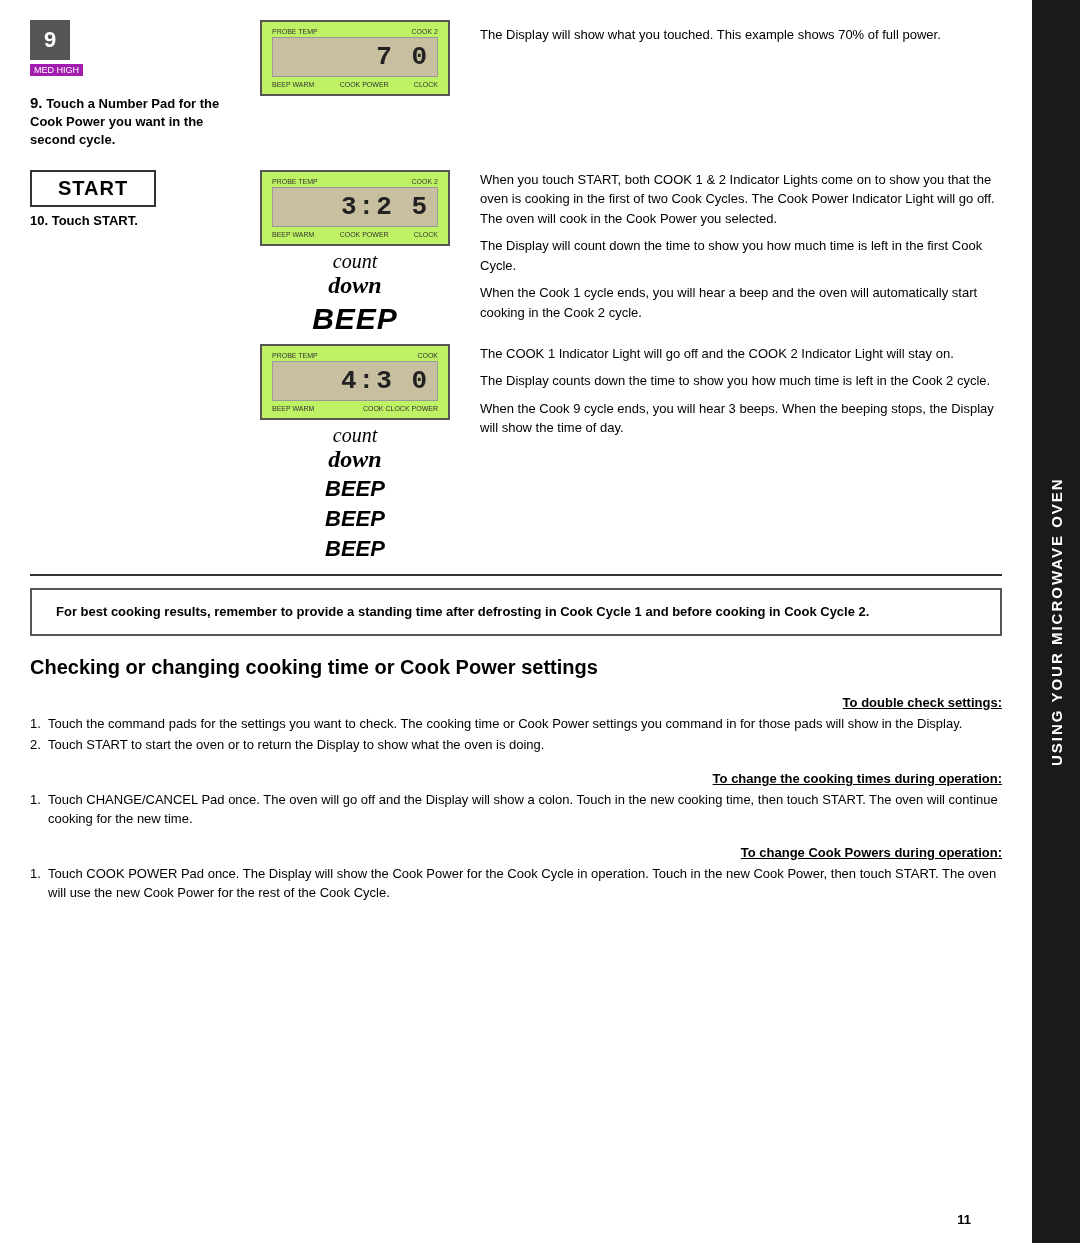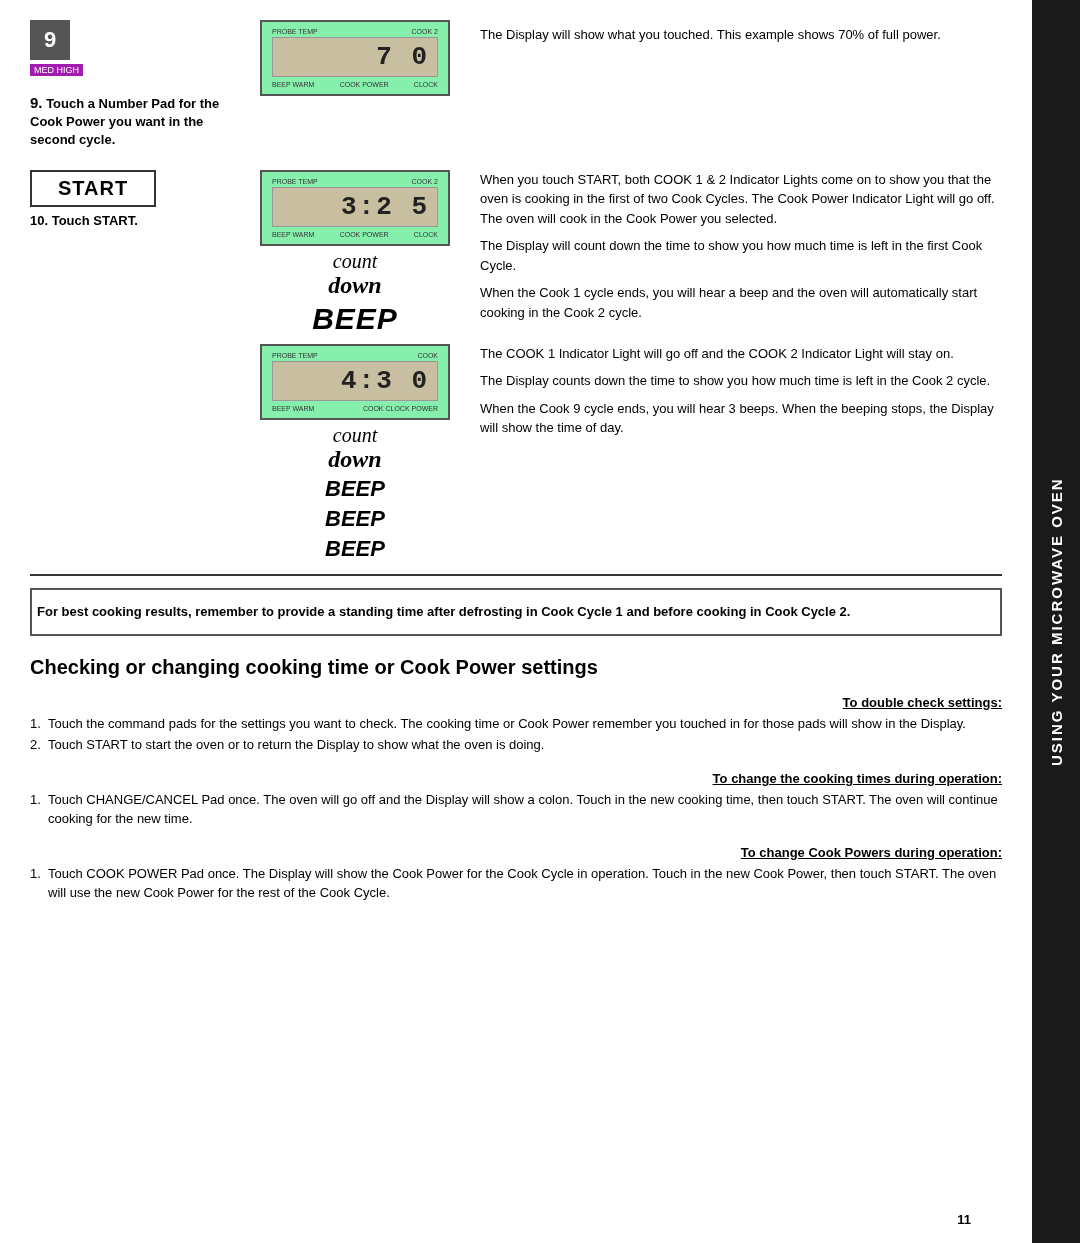--- a/index.html
+++ b/index.html
@@ -103,21 +103,21 @@
       letter-spacing: 1px;
     }
     .step10-label {
       font-size: 13px;
       font-weight: bold;
     }
 
     
     .microwave-display {
       border: 2px solid #555;
-      background: #86efac;
+      background: #bef264;
       width: 190px;
       padding: 6px 10px;
       position: relative;
     }
     .display-top-labels {
       display: flex;
       justify-content: space-between;
       font-size: 7px;
       margin-bottom: 2px;
       color: #333;
@@ -182,21 +182,21 @@
       border: none;
       border-top: 2px solid #333;
       margin: 12px 0;
       background: #333;
       height: 2px;
     }
 
     
     .notice-box {
       border: 2px solid #555;
-      padding: 12px 5px;
+      padding: 12px 24px;
       margin: 12px 0 20px 0;
       font-size: 13px;
       line-height: 1.5;
     }
     .notice-box p {
       font-size: 13px;
     }
 
     
     .section-heading {
@@ -372,21 +372,21 @@
       <p><strong style="font-weight: bold;">For best cooking results, remember to provide a standing time after defrosting in Cook Cycle 1 and before cooking in Cook Cycle 2.</strong></p>
     </div>
 
     <div class="section-heading">Checking or changing cooking time or Cook Power settings</div>
 
     <div class="sub-section">
       <div class="sub-heading"><span>To double check settings:</span></div>
       <div class="sub-body">
         <div class="item">
           <span class="item-num">1.</span>
-          <span>Touch the command pads for the settings you want to check. The cooking time or Cook Power remember you touched in for those pads will show in the Display.</span>
+          <span>Touch the command pads for the settings you want to check. The cooking time or Cook Power settings you command in for those pads will show in the Display.</span>
         </div>
         <div class="item">
           <span class="item-num">2.</span>
           <span>Touch START to start the oven or to return the Display to show what the oven is doing.</span>
         </div>
       </div>
     </div>
 
     <div class="sub-section">
       <div class="sub-heading"><span>To change the cooking times during operation:</span></div>

